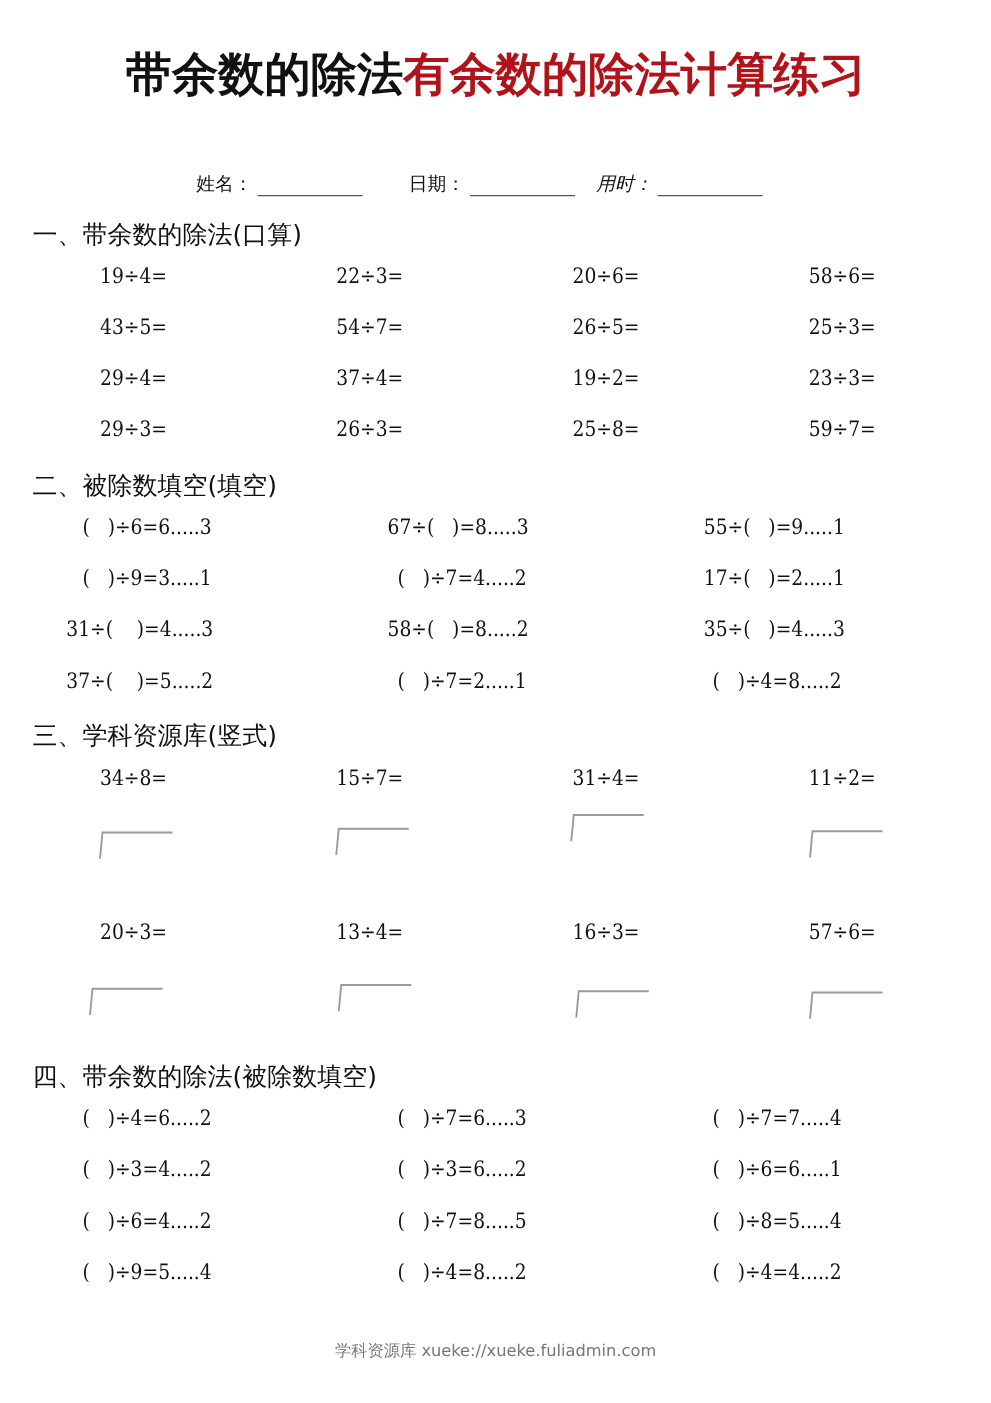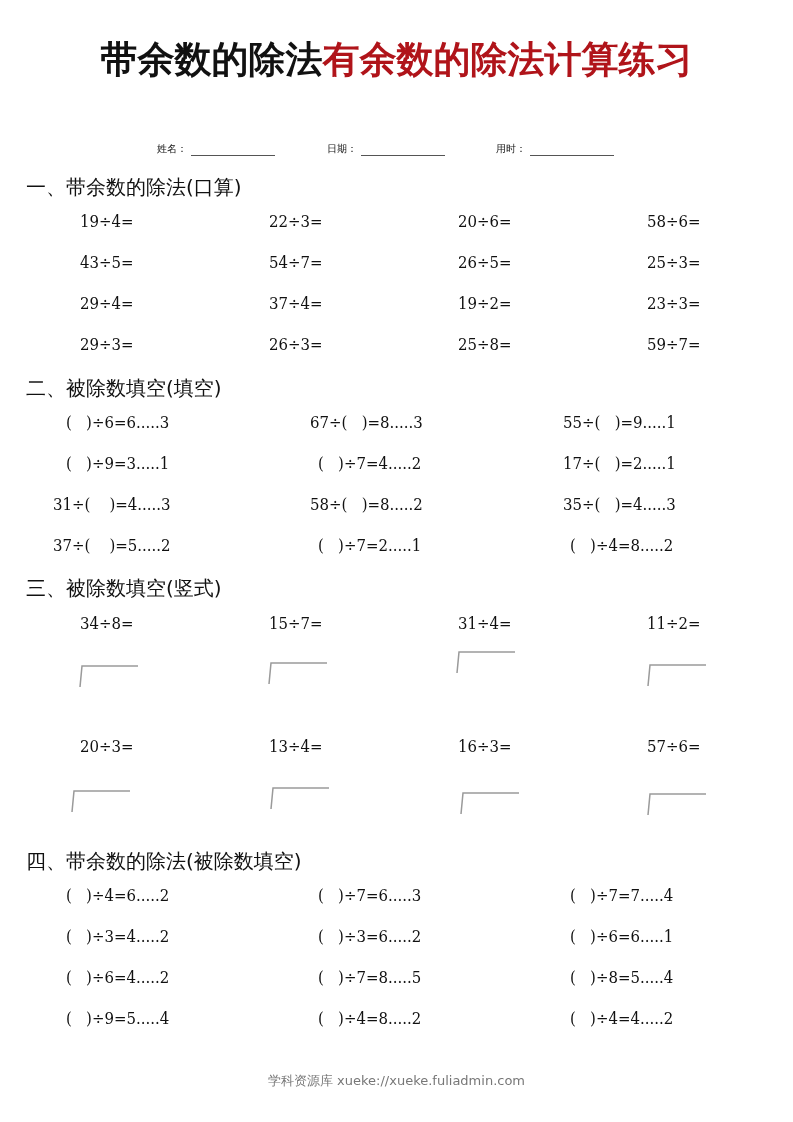--- a/index.html
+++ b/index.html
@@ -11,21 +11,21 @@
     .title {
       position: absolute; top: 36px; left: 0; width: 793px; text-align: center;
       font-family: "DejaVu Sans", "Liberation Sans", sans-serif;
       font-weight: bold; font-size: 37px; letter-spacing: 0px; line-height: 48px;
     }
     .title .black { color: #111111; }
     .title .red { color: #b0141a; }
 
     .info {
       position: absolute; top: 138px; left: 0; width: 736px; height: 24px;
-      font-family: "DejaVu Sans", "Liberation Sans", sans-serif; font-size: 10px;
+      font-family: "DejaVu Sans", "Liberation Sans", sans-serif; font-size: 15px;
     }
     .info .field { position: absolute; top: 0; display: flex; align-items: flex-end; }
     .info .line { display: inline-block; width: 84px; border-bottom: 1px solid #555; height: 17px; margin-left: 4px; }
 
     .section-title {
       position: absolute; left: 26px;
       font-family: "DejaVu Sans", "Liberation Sans", sans-serif; font-size: 20px;
     }
 
     .problem {
@@ -53,21 +53,21 @@
 
 <div class="info">
   <div class="field" style="left:157px;">
     <span>姓名：</span>
     <span class="line"></span>
   </div>
   <div class="field" style="left:327px;">
     <span>日期：</span>
     <span class="line"></span>
   </div>
-  <div class="field" style="left:496px;">
+  <div class="field" style="left:477px;font-style:italic;">
     <span>用时：</span>
     <span class="line"></span>
   </div>
 </div>
 
 <div class="section-title" style="top:174px;">一、带余数的除法(口算)</div>
 <div>
   <span class="problem" style="top:211px;left:80px;">19÷4=</span>
   <span class="problem" style="top:211px;left:269px;">22÷3=</span>
   <span class="problem" style="top:211px;left:458px;">20÷6=</span>
@@ -101,21 +101,21 @@
 
   <span class="problem" style="top:494px;left:53px;">31÷(    )=4.....3</span>
   <span class="problem" style="top:494px;left:310px;">58÷(   )=8.....2</span>
   <span class="problem" style="top:494px;left:563px;">35÷(   )=4.....3</span>
 
   <span class="problem" style="top:535px;left:53px;">37÷(    )=5.....2</span>
   <span class="problem" style="top:535px;left:318px;">(   )÷7=2.....1</span>
   <span class="problem" style="top:535px;left:570px;">(   )÷4=8.....2</span>
 </div>
 
-<div class="section-title" style="top:575px;">三、被除数填空(竖式)</div>
+<div class="section-title" style="top:575px;">三、学科资源库(竖式)</div>
 <div>
   <span class="problem" style="top:613px;left:80px;">34÷8=</span>
   <span class="problem" style="top:613px;left:269px;">15÷7=</span>
   <span class="problem" style="top:613px;left:458px;">31÷4=</span>
   <span class="problem" style="top:613px;left:647px;">11÷2=</span>
 
   <div class="bracket" style="top:663px;left:76px;">
     <svg width="64" height="26">
         <path d="M4 24 L6 3 L62 3" fill="none" stroke="#9a9a9a" stroke-width="1.5"></path>
       </svg>

